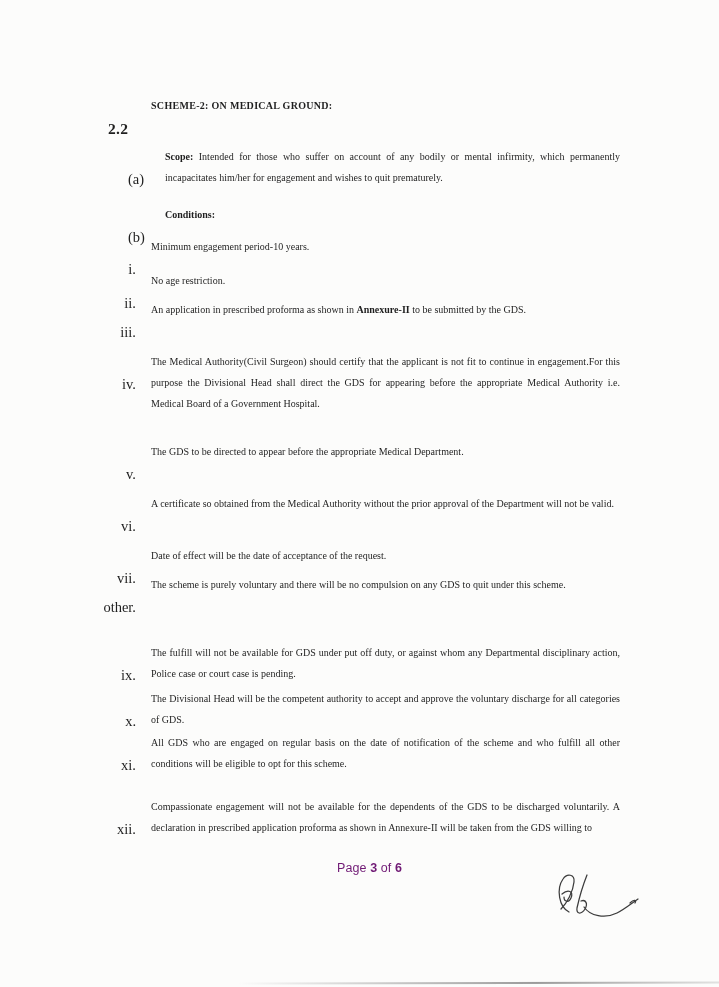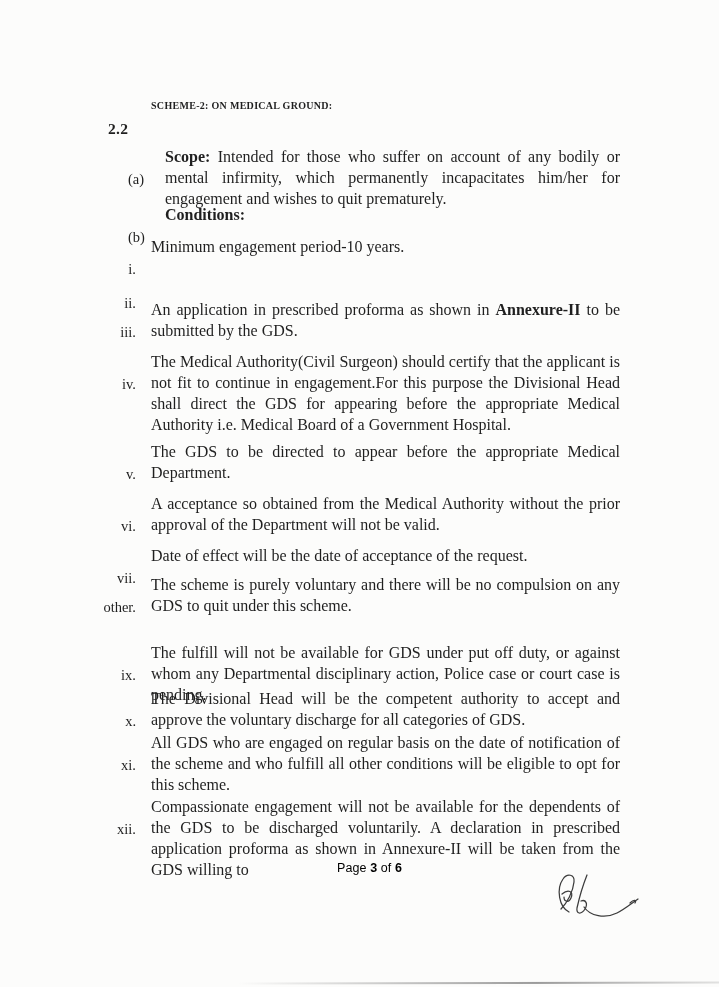--- a/index.html
+++ b/index.html
@@ -13,41 +13,41 @@
     font-family: "Liberation Serif", serif;
     color: #1f1f1f;
   }
   .row { position: absolute; left: 96px; width: 524px; }
   .num {
     position: absolute; left: 0; top: 0; width: 40px;
     text-align: right; font-size: 14.5px; line-height: 21px; margin-top: 23px;
   }
   .txt {
     margin: 0 0 0 55px;
-    font-size: 16px; line-height: 21px;
+    font-size: 10px; line-height: 21px;
     text-align: justify;
   }
   .txt b { font-weight: bold; }
 
   .heading .num {
     left: 12px; width: auto; text-align: left;
     font-weight: bold; font-size: 15.5px; letter-spacing: 0.3px;
   }
   .heading .txt {
     font-weight: bold; font-size: 10px; letter-spacing: 0.3px;
     text-align: left;
   }
 
   .sub .num { left: 32px; width: auto; text-align: left; }
   .sub .txt { margin-left: 69px; }
 
   .footer {
     position: absolute; top: 861px; left: 337px;
     font-family: "Liberation Sans", sans-serif;
-    font-size: 12.5px; color: #000000; letter-spacing: 0.1px;
+    font-size: 12.5px; color: #701a75; letter-spacing: 0.1px;
   }
   .footer b { font-weight: bold; }
 
   .signature { position: absolute; left: 550px; top: 872px; width: 92px; height: 50px; }
   .signature svg { width: 100%; height: 100%; display: block; }
   .signature path {
     fill: none; stroke: #3c3c3c; stroke-width: 1.25;
     stroke-linecap: round; stroke-linejoin: round;
   }
 
@@ -79,40 +79,41 @@
   <p class="txt"><b>Conditions:</b><span></span></p>
 </div>
 
 <div class="row cond" style="top:236px">
   <span class="num">i.</span>
   <p class="txt"><span>Minimum engagement period-10 years.</span><b></b><span></span></p>
 </div>
 
 <div class="row cond" style="top:270px">
   <span class="num">ii.</span>
+  <p class="txt"><span>No age restriction.</span><b></b><span></span></p>
 </div>
 
 <div class="row cond" style="top:299px">
   <span class="num">iii.</span>
   <p class="txt"><span>An application in prescribed proforma as shown in </span><b>Annexure-II</b><span> to be submitted by the GDS.</span></p>
 </div>
 
 <div class="row cond" style="top:351px">
   <span class="num">iv.</span>
   <p class="txt"><span>The Medical Authority(Civil Surgeon) should certify that the applicant is not fit to continue in engagement.For this purpose the Divisional Head shall direct the GDS for appearing before the appropriate Medical Authority i.e. Medical Board of a Government Hospital.</span><b></b><span></span></p>
 </div>
 
 <div class="row cond" style="top:441px">
   <span class="num">v.</span>
   <p class="txt"><span>The GDS to be directed to appear before the appropriate Medical Department.</span><b></b><span></span></p>
 </div>
 
 <div class="row cond" style="top:493px">
   <span class="num">vi.</span>
-  <p class="txt"><span>A acceptance so obtained from the Medical Authority without the prior approval of the Department will not be valid.</span><b></b><span></span></p>
+  <p class="txt"><span>A certificate so obtained from the Medical Authority without the prior approval of the Department will not be valid.</span><b></b><span></span></p>
 </div>
 
 <div class="row cond" style="top:545px">
   <span class="num">vii.</span>
   <p class="txt"><span>Date of effect will be the date of acceptance of the request.</span><b></b><span></span></p>
 </div>
 
 <div class="row cond" style="top:574px">
   <span class="num">other.</span>
   <p class="txt"><span>The scheme is purely voluntary and there will be no compulsion on any GDS to quit under this scheme.</span><b></b><span></span></p>

